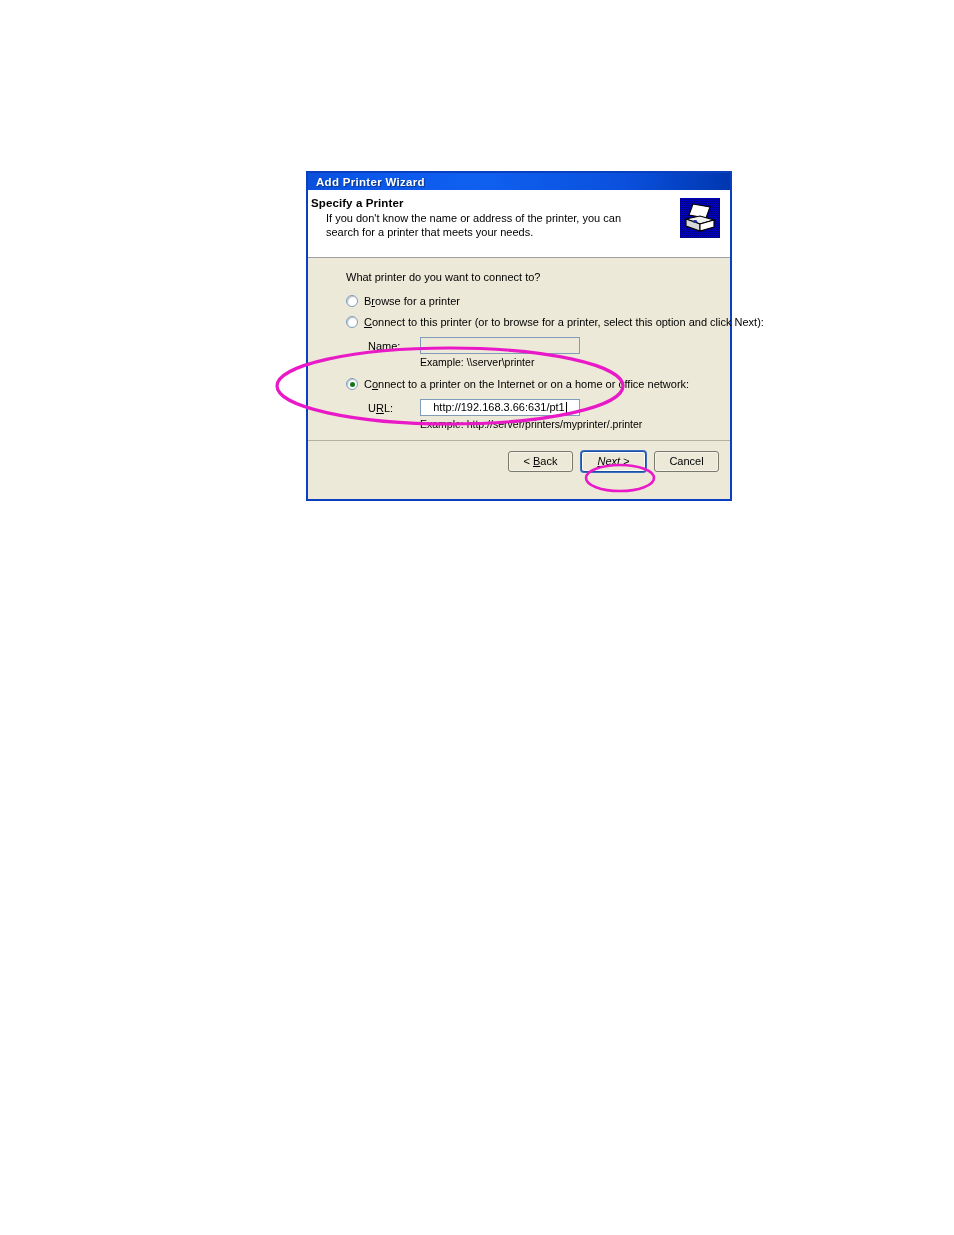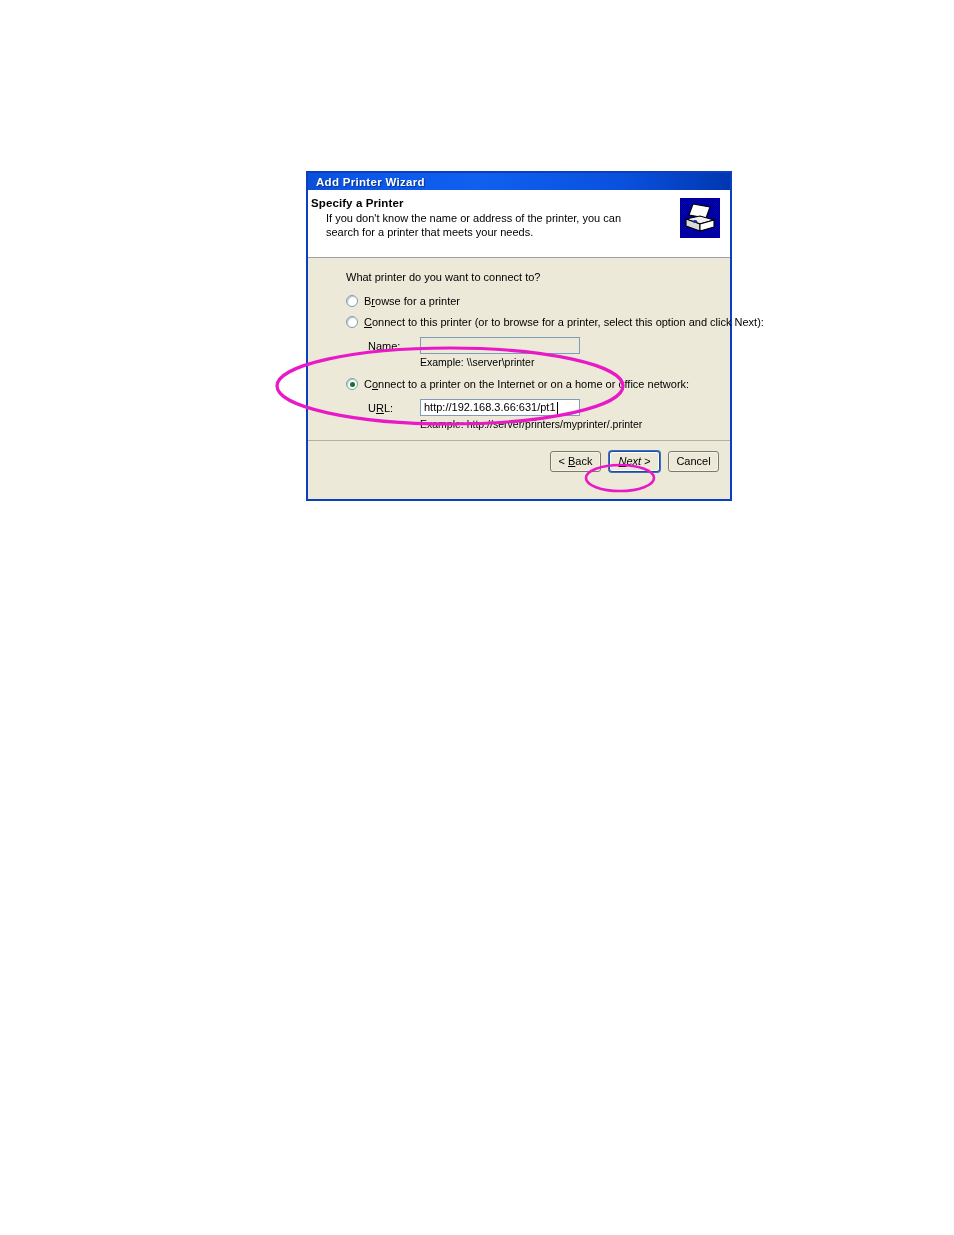--- a/index.html
+++ b/index.html
@@ -157,20 +157,21 @@
     box-sizing: border-box;
     border: 1px solid #7f9db9;
     background: #ece9d8;
     font-family: "Liberation Sans", sans-serif;
     font-size: 11px;
     padding: 1px 3px;
     line-height: 15px;
     color: #000;
     display: flex;
     align-items: center;
+    justify-content: center;
   }
   .textbox.enabled {
     background: #ffffff;
   }
   .caret {
     display: inline-block;
     width: 1px;
     height: 12px;
     background: #000;
     margin-left: 1px;
@@ -188,21 +189,21 @@
     box-sizing: border-box;
     background: #ece9d8;
     border-top: 1px solid #b4b0a0;
     display: flex;
     justify-content: flex-end;
     align-items: center;
     padding-right: 11px;
     gap: 8px;
   }
   .btn {
-    width: 51px;
+    width: 65px;
     height: 21px;
     box-sizing: border-box;
     font-family: "Liberation Sans", sans-serif;
     font-size: 11px;
     color: #000;
     background: #ece9d8;
     border: 1px solid #7a7a6a;
     border-radius: 3px;
     display: flex;
     align-items: center;

